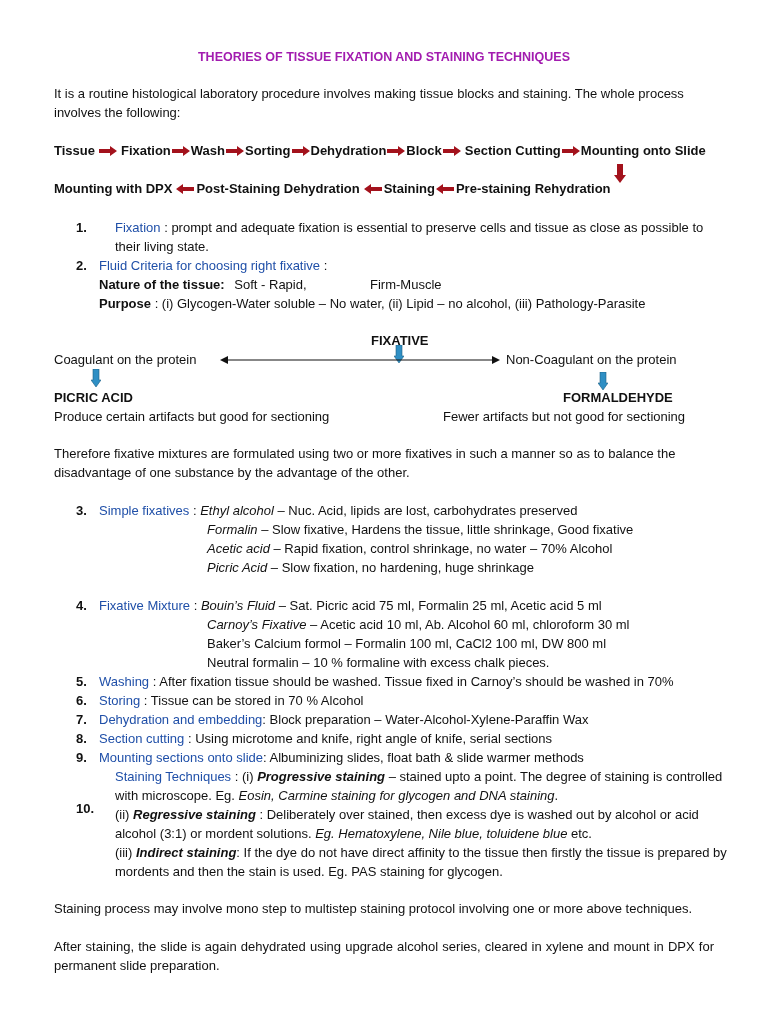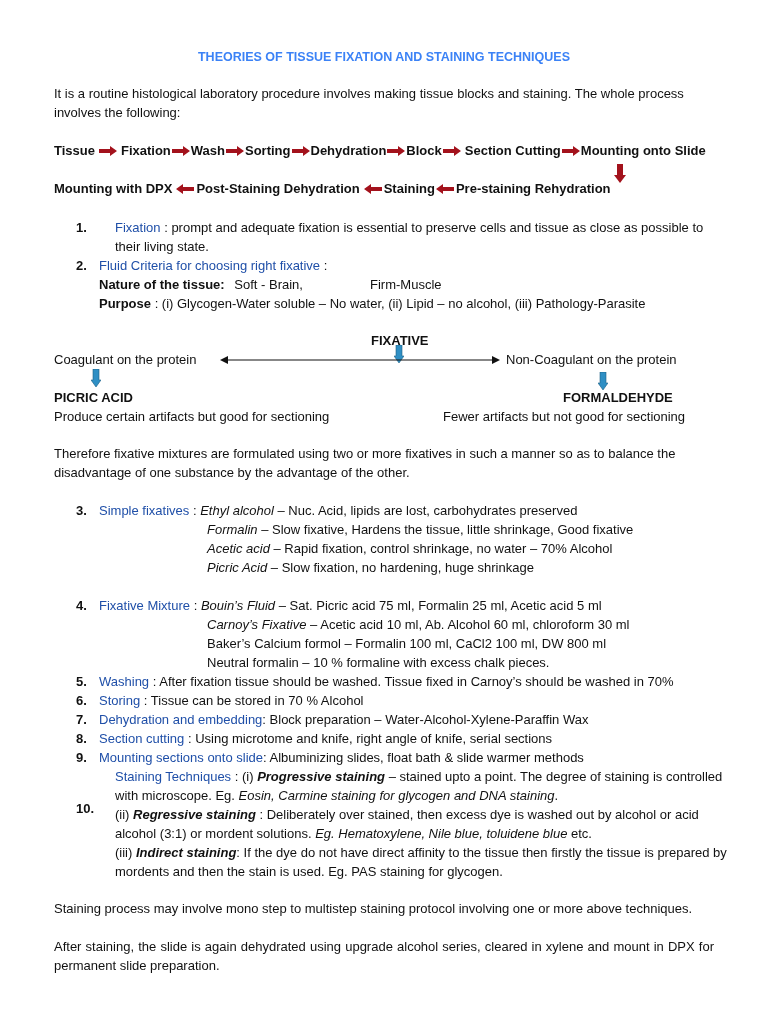--- a/index.html
+++ b/index.html
@@ -4,21 +4,21 @@
   <style>
     html, body { margin: 0; padding: 0; background: #ffffff; }
     body {
       width: 768px; height: 1024px; position: relative; overflow: hidden;
       font-family: "Liberation Sans", sans-serif; color: #111111;
     }
     .page { position: absolute; left: 0; top: 0; width: 768px; height: 1024px; }
     .abs { position: absolute; white-space: nowrap; font-size: 13px; line-height: 19px; }
     .title {
       position: absolute; top: 50px; left: 0; width: 768px; text-align: center;
-      color: #3b82f6; font-weight: bold; font-size: 12.5px; letter-spacing: 0;
+      color: #a21caf; font-weight: bold; font-size: 12.5px; letter-spacing: 0;
     }
     .para { position: absolute; left: 54px; width: 660px; font-size: 13px; line-height: 19px; }
     .justify { text-align: justify; }
     .b { font-weight: bold; }
     .i { font-style: italic; }
     .blue { color: #1f4fa8; }
     .flow { position: absolute; font-weight: bold; font-size: 13px; line-height: 19px; white-space: nowrap; display: flex; align-items: center; }
     .flow span { display: inline-block; }
     .rarrow, .larrow { display: inline-block; width: 18px; height: 10px; margin: 0 1px; vertical-align: middle; }
     .num { position: absolute; left: 76px; width: 22px; font-weight: bold; font-size: 13px; line-height: 19px; }
@@ -92,21 +92,21 @@
   <div class="item-wrap" style="top:218px;">
     <span class="blue">Fixation</span><span> : </span><span>prompt and adequate fixation is essential to preserve cells and tissue as close as possible to their living state.</span>
   </div>
 
   <div class="num" style="top:256px;">2.</div>
   <div class="item" style="top:256px;">
     <span class="blue">Fluid Criteria for choosing right fixative</span><span> :</span>
   </div>
   <div class="item" style="top:275px;">
     <span class="b">Nature of the tissue:</span>
-    <span style="margin-left:6px;">Soft  - Brain,</span>
+    <span style="margin-left:6px;">Soft  - Rapid,</span>
   </div>
   <div class="abs" style="left:370px; top:275px;">Firm-Muscle</div>
   <div class="item" style="top:294px;">
     <span class="b">Purpose</span><span> : (i) Glycogen-Water soluble – No water, (ii) Lipid – no alcohol, (iii) Pathology-Parasite</span>
   </div>
 
   <div class="abs b" style="left:371px; top:331px;">FIXATIVE</div>
   <svg style="position:absolute; left:394px; top:345px;" width="10" height="18">
     <polygon points="2,0 8,0 8,11 10,11 5,18 0,11 2,11" fill="#2f8fc4" stroke="#1b5e84" stroke-width="0.6"></polygon>
   </svg>

